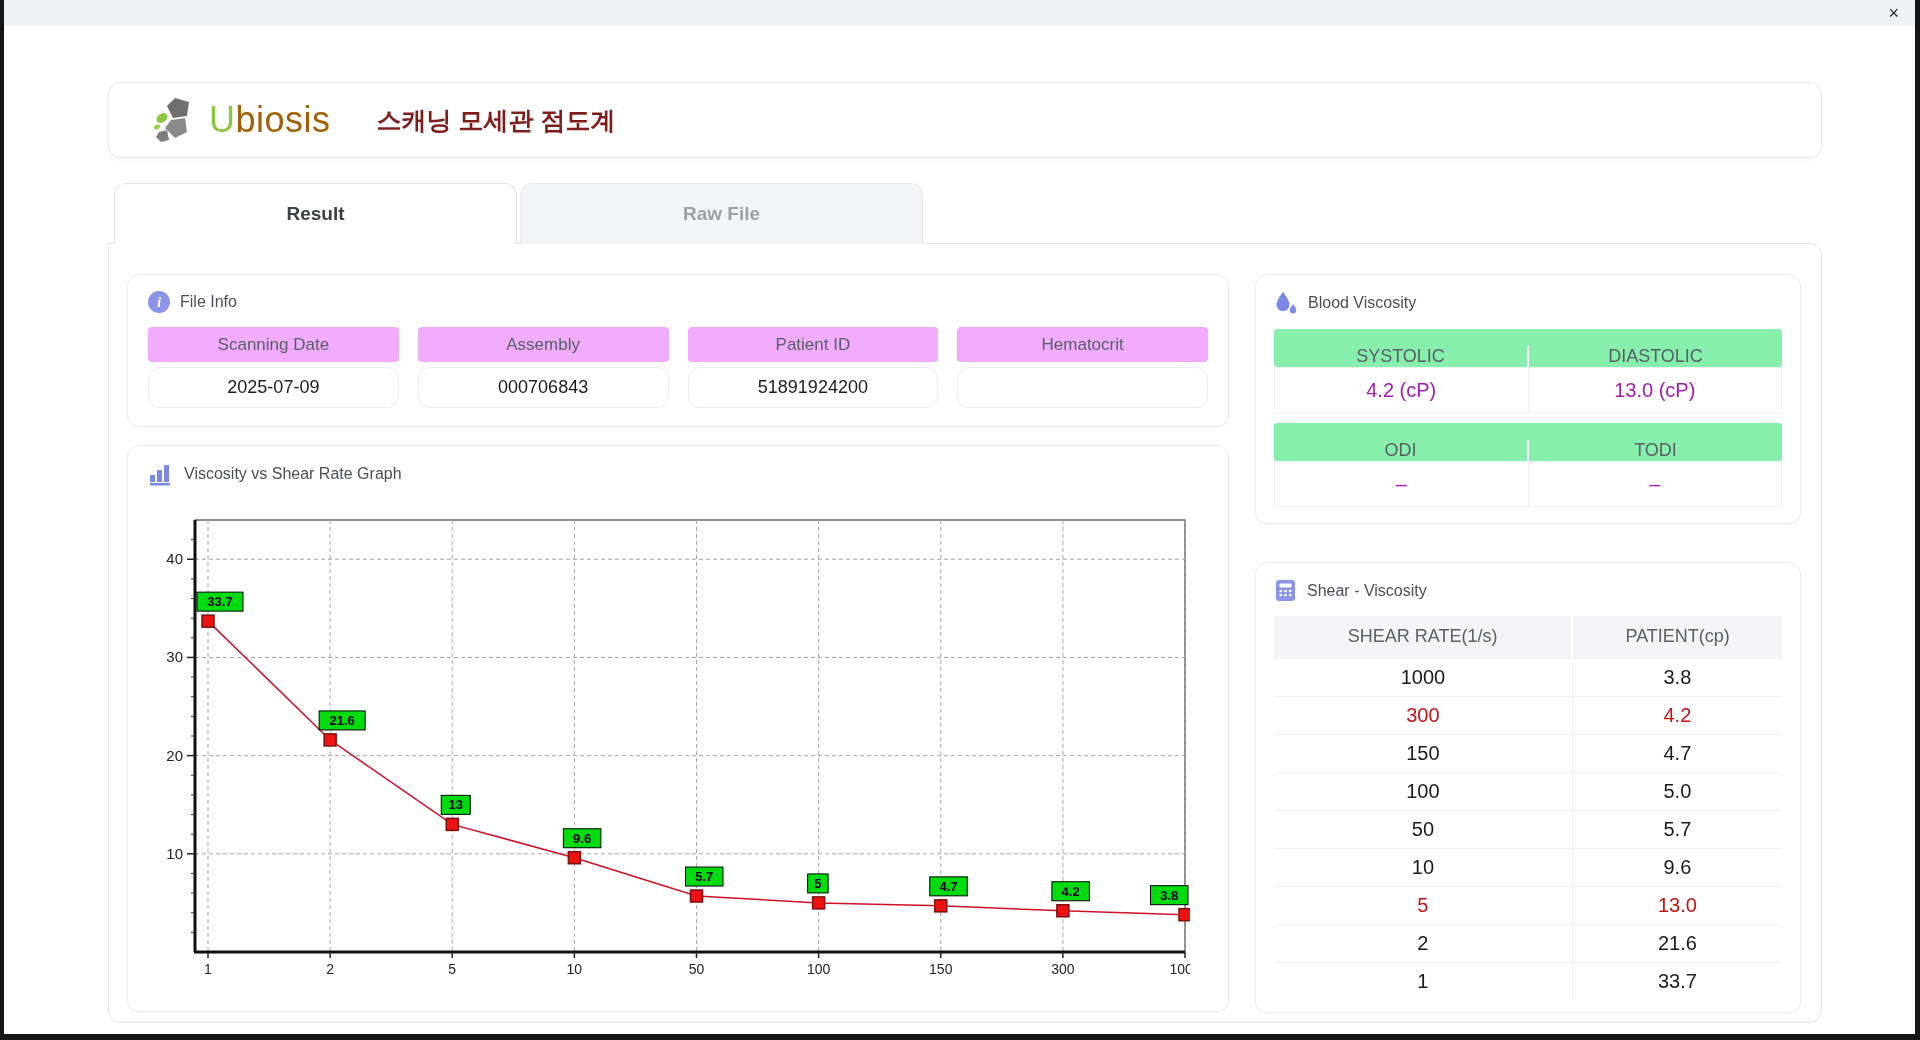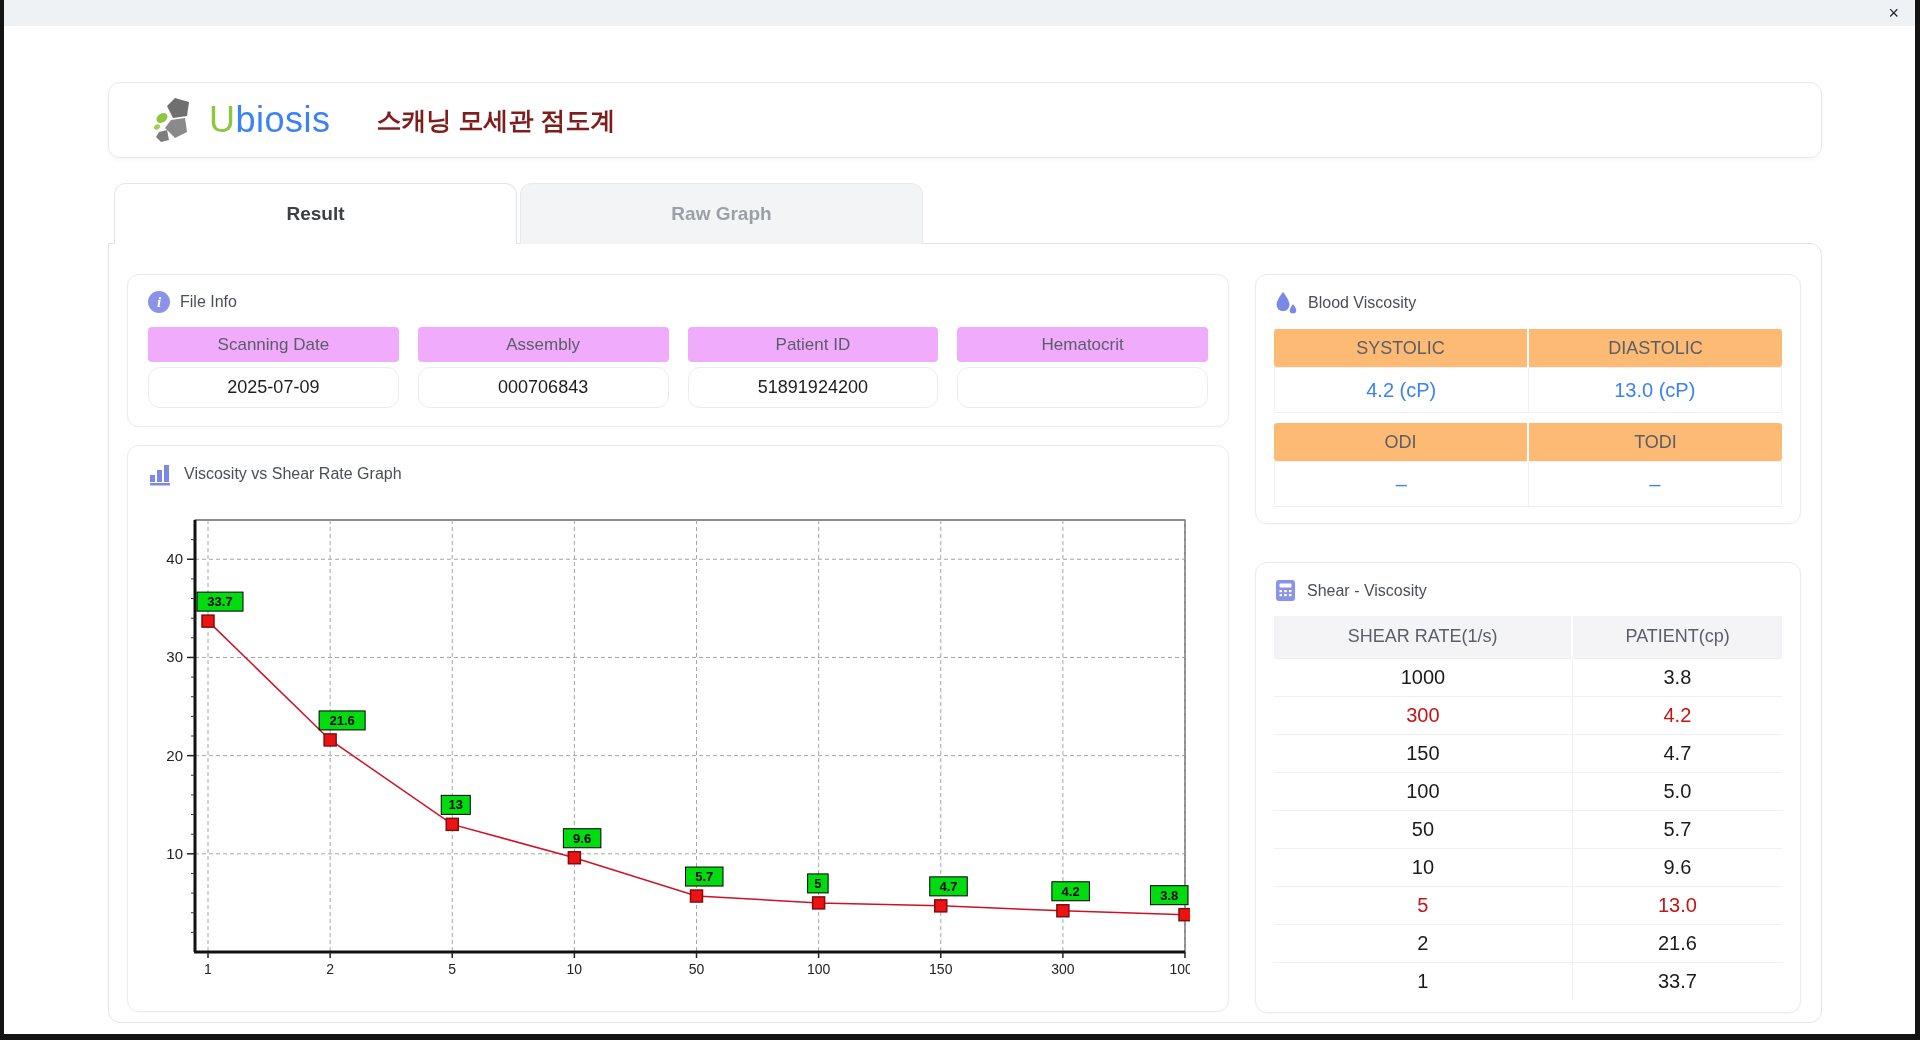--- a/index.html
+++ b/index.html
@@ -35,21 +35,21 @@
     width:1714px; height:76px;
     border:1px solid #e7e8ec; border-radius:12px;
     box-shadow:0 2px 5px rgba(0,0,0,.04);
     display:flex; align-items:center;
     padding-left:44px;
     background:#fff;
   }
   .logo { display:flex; align-items:center; gap:6px; }
   .logo-text { font-size:36px; letter-spacing:.5px; font-weight:500; }
   .logo-text .u { color:#8dc63f; }
-  .logo-text .rest { color:#3b82f6; }
+  .logo-text .rest { color:#a16207; }
   .app-title {
     margin-left:46px;
     font-size:25px; font-weight:700; color:#7f1d1d;
   }
 
   
   .tabs { display:flex; margin:25px 0 -1px 6px; position:relative; z-index:2; }
   .tab {
     width:403px; height:61px;
     display:flex; align-items:center; justify-content:center;
@@ -106,26 +106,26 @@
     font-size:18px; color:#1d1d1f;
   }
 
   
   .graph-panel { margin-top:18px; padding:16px 20px 10px; flex:1; }
   .chart-wrap { margin-left:2px; }
 
   
   .bv-panel { padding:16px 18px 16px; }
   .bv-row { display:flex; }
-  .bv-row.lbl { background:#fdba74; border-radius:3px; height:38px; }
+  .bv-row.lbl { background:#86efac; border-radius:3px; height:38px;align-items:flex-end; }
   .bv-row.lbl .cell { font-size:18px; color:#5a5e66; }
   .bv-row.lbl .cell:first-child { border-right:2px solid #fff; }
   .bv-row.val { height:46px; margin-bottom:10px; }
   .bv-row.val .cell {
-    font-size:20px; color:#3b82f6;
+    font-size:20px; color:#a21caf;
     border:1px solid #f0f0f2;
   }
   .bv-row.val .cell:last-child { border-left:none; }
   .bv-row .cell {
     flex:1; display:flex; align-items:center; justify-content:center;
   }
 
   
   .shear-panel { margin-top:38px; padding:16px 18px 12px; }
   .shear-table { width:100%; border-collapse:collapse; }
@@ -161,21 +161,21 @@
           <ellipse cx="9" cy="22" rx="6" ry="4.4" transform="rotate(-35 9 22)" fill="#8dc63f"></ellipse>
           <ellipse cx="4" cy="31" rx="3.2" ry="2.4" transform="rotate(-35 4 31)" fill="#9fd04e"></ellipse>
         </svg>
         <span class="logo-text"><span class="u">U</span><span class="rest">biosis</span></span>
       </div>
       <div class="app-title">스캐닝 모세관 점도계</div>
     </div>
 
     <div class="tabs">
       <div class="tab active">Result</div>
-      <div class="tab inactive">Raw Graph</div>
+      <div class="tab inactive">Raw File</div>
     </div>
 
     <div class="content-card">
 
       <div class="left-col">
 
         <div class="panel file-info-panel">
           <div class="panel-header">
             <span class="info-icon">i</span>
             <span class="panel-title">File Info</span>

